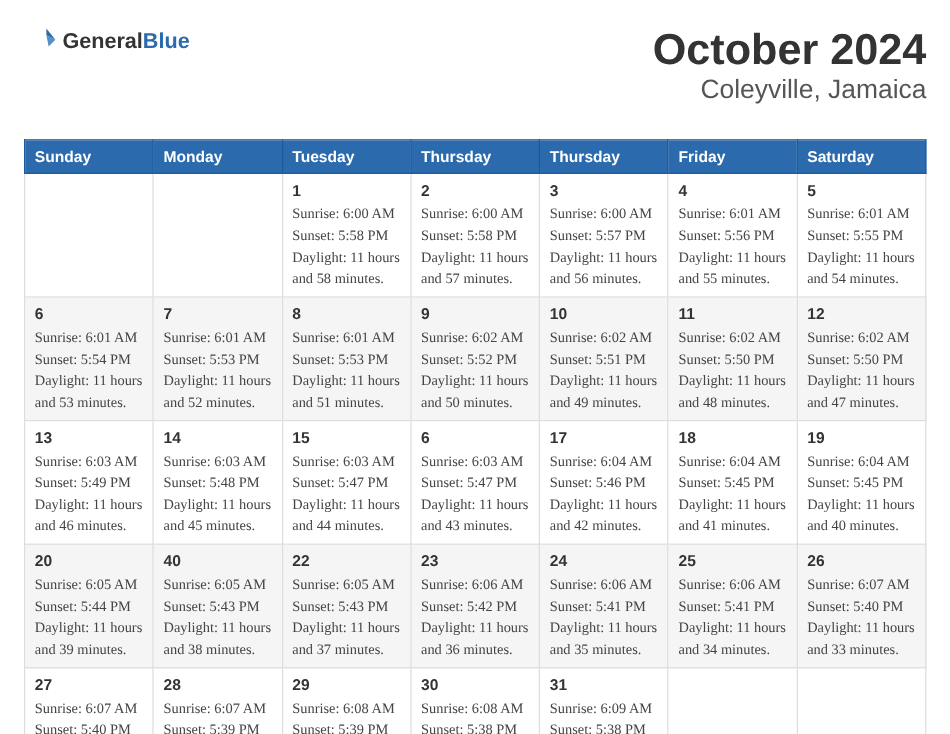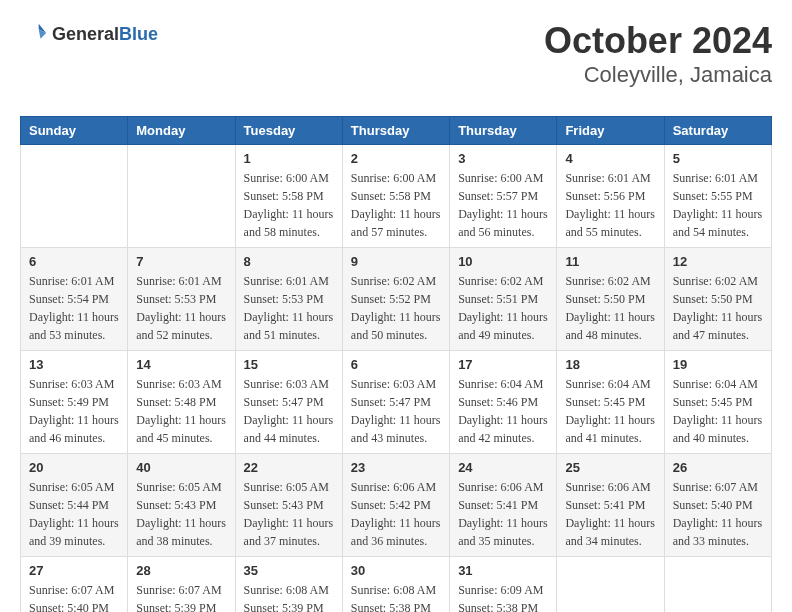--- a/index.html
+++ b/index.html
@@ -295,21 +295,21 @@
 Sunset: 5:40 PM
 Daylight: 11 hours and 32 minutes.</div>
         </td>
         <td>
           <div class="day-number">28</div>
           <div class="day-info" style="white-space: pre-line;">Sunrise: 6:07 AM
 Sunset: 5:39 PM
 Daylight: 11 hours and 31 minutes.</div>
         </td>
         <td>
-          <div class="day-number">35</div>
+          <div class="day-number">29</div>
           <div class="day-info" style="white-space: pre-line;">Sunrise: 6:08 AM
 Sunset: 5:39 PM
 Daylight: 11 hours and 30 minutes.</div>
         </td>
         <td>
           <div class="day-number">30</div>
           <div class="day-info" style="white-space: pre-line;">Sunrise: 6:08 AM
 Sunset: 5:38 PM
 Daylight: 11 hours and 29 minutes.</div>
         </td>

